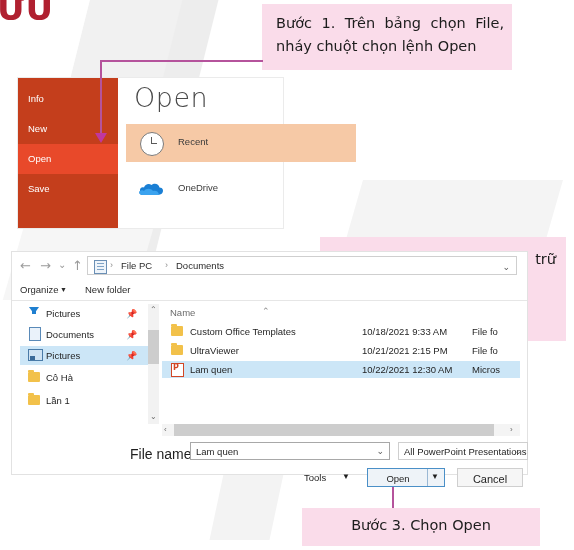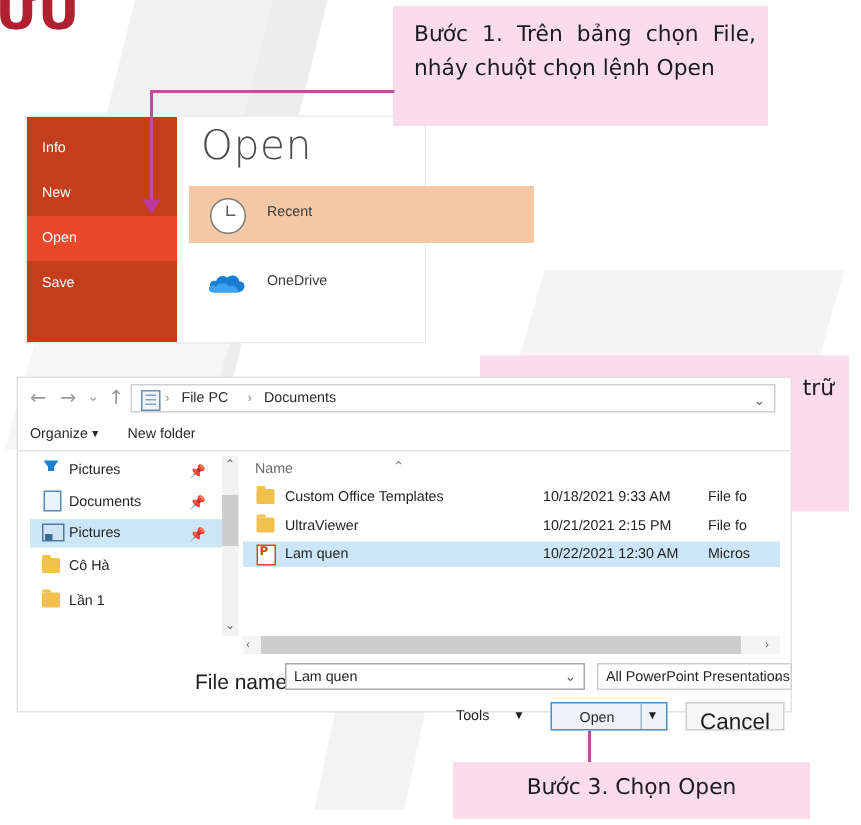--- a/index.html
+++ b/index.html
@@ -46,21 +46,21 @@
   .ppt-row .lbl{position:absolute;left:52px;top:12px;font-size:9.5px;color:#3a3a3a;}
   .clock{position:absolute;left:14px;top:8px;width:22px;height:22px;border-radius:50%;
          border:1.4px solid #7a7a7a;background:#fff;}
   .clock:before{content:"";position:absolute;left:9.5px;top:4px;width:1.4px;height:7px;background:#5a5a5a;}
   .clock:after{content:"";position:absolute;left:10px;top:10px;width:6px;height:1.4px;background:#5a5a5a;}
   .cloud{position:absolute;left:12px;top:12px;width:26px;height:14px;}
 
   
   .callout{position:absolute;background:#fadcea;color:#1c1c1c;
            font-family:"DejaVu Sans", sans-serif;}
-  #callout1{left:262px;top:4px;width:250px;height:80px;}
+  #callout1{left:262px;top:4px;width:250px;height:66px;}
   #callout1 .ct{position:absolute;left:14px;top:8px;width:228px;font-size:14.5px;
                 line-height:23px;text-align:justify;}
   #callout2{left:320px;top:237px;width:246px;height:104px;}
   #callout2 .ct{position:absolute;left:12px;top:9px;width:224px;font-size:14.5px;
                 line-height:26px;text-align:justify;}
   #callout3{left:302px;top:508px;width:238px;height:38px;}
   #callout3 .ct{position:absolute;left:0;top:9px;width:238px;font-size:14.5px;
                 text-align:center;}
 
   .ln{position:absolute;background:#b5539c;}
@@ -140,21 +140,21 @@
   .btnrow{position:absolute;left:0;top:216px;width:515px;height:22px;}
   .toolsbtn{position:absolute;left:292px;top:4px;font-size:9.5px;color:#1f1f1f;}
   .toolscar{position:absolute;left:330px;top:4px;font-size:8px;color:#1f1f1f;}
   .openbtn{position:absolute;left:355px;top:0;width:78px;height:19px;
            border:1.3px solid #4a8fc7;background:#eef3f8;box-sizing:border-box;}
   .openbtn .v{position:absolute;left:0;top:4px;width:60px;text-align:center;font-size:9.5px;color:#1f1f1f;}
   .opensplit{position:absolute;right:0;top:0;width:16px;height:16.5px;border-left:1px solid #9ab8d4;}
   .opensplit .c{position:absolute;left:3px;top:3px;font-size:8px;color:#1f1f1f;}
   .cancelbtn{position:absolute;left:445px;top:0;width:66px;height:19px;
              border:1px solid #cfcfcf;background:#f6f6f6;box-sizing:border-box;}
-  .cancelbtn .v{position:absolute;left:0;top:4px;width:64px;text-align:center;font-size:15px;color:#1f1f1f;}
+  .cancelbtn .v{position:absolute;left:0;top:4px;width:64px;text-align:center;font-size:11px;color:#1f1f1f;}
 </style>
 </head>
 <body>
 
 <div class="wm wm1"></div>
 <div class="wm wm2"></div>
 <div class="wm wm3"></div>
 <div class="wm wm4"></div>
 <div class="wm wm5"></div>
 

